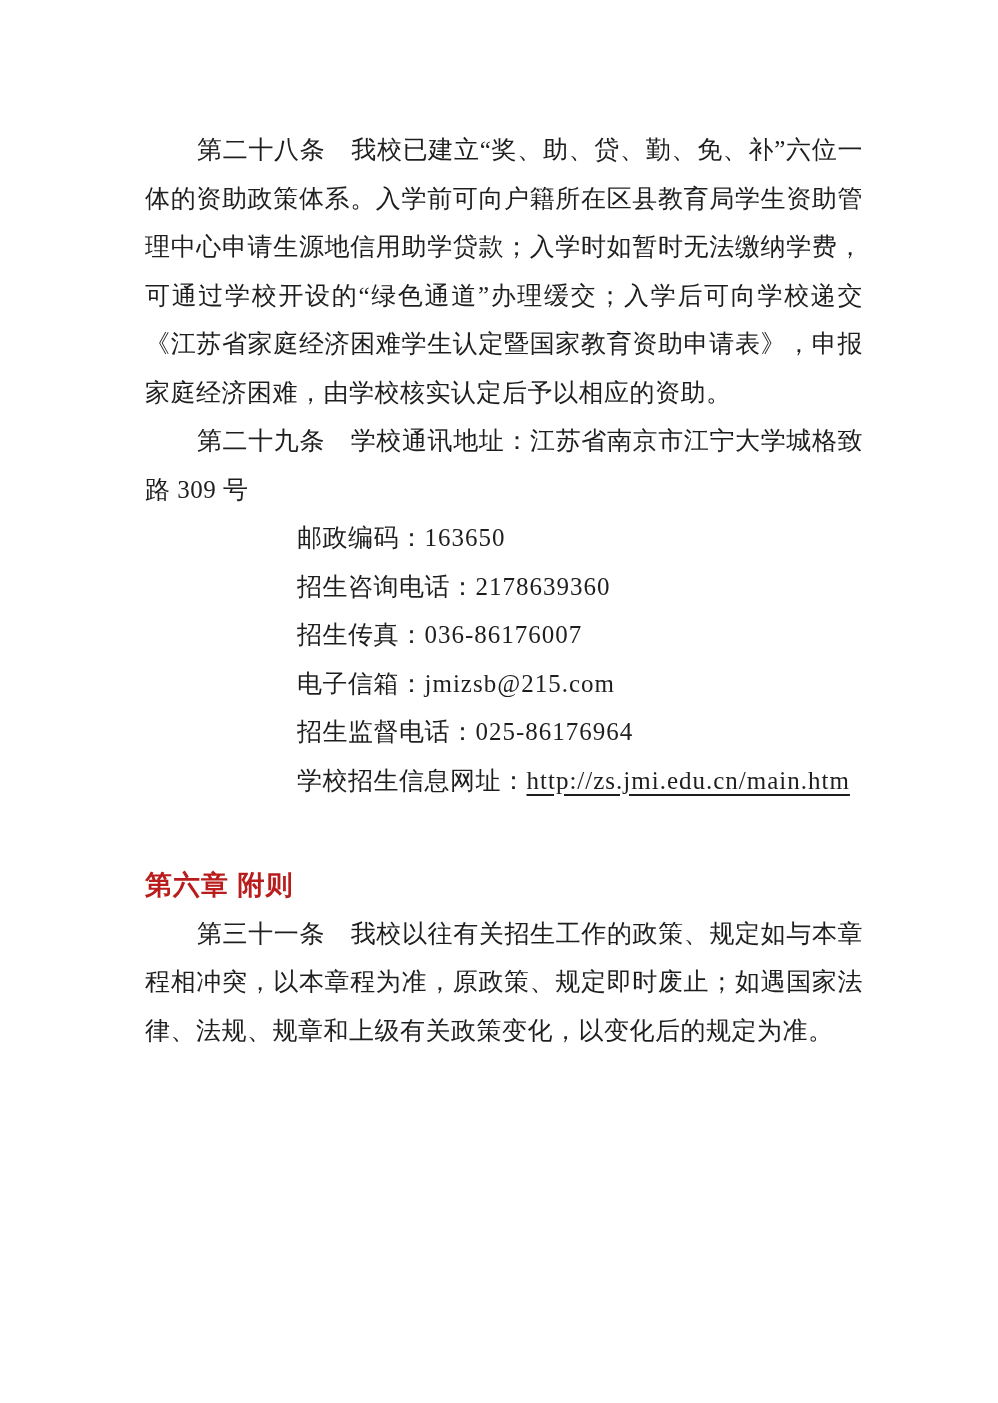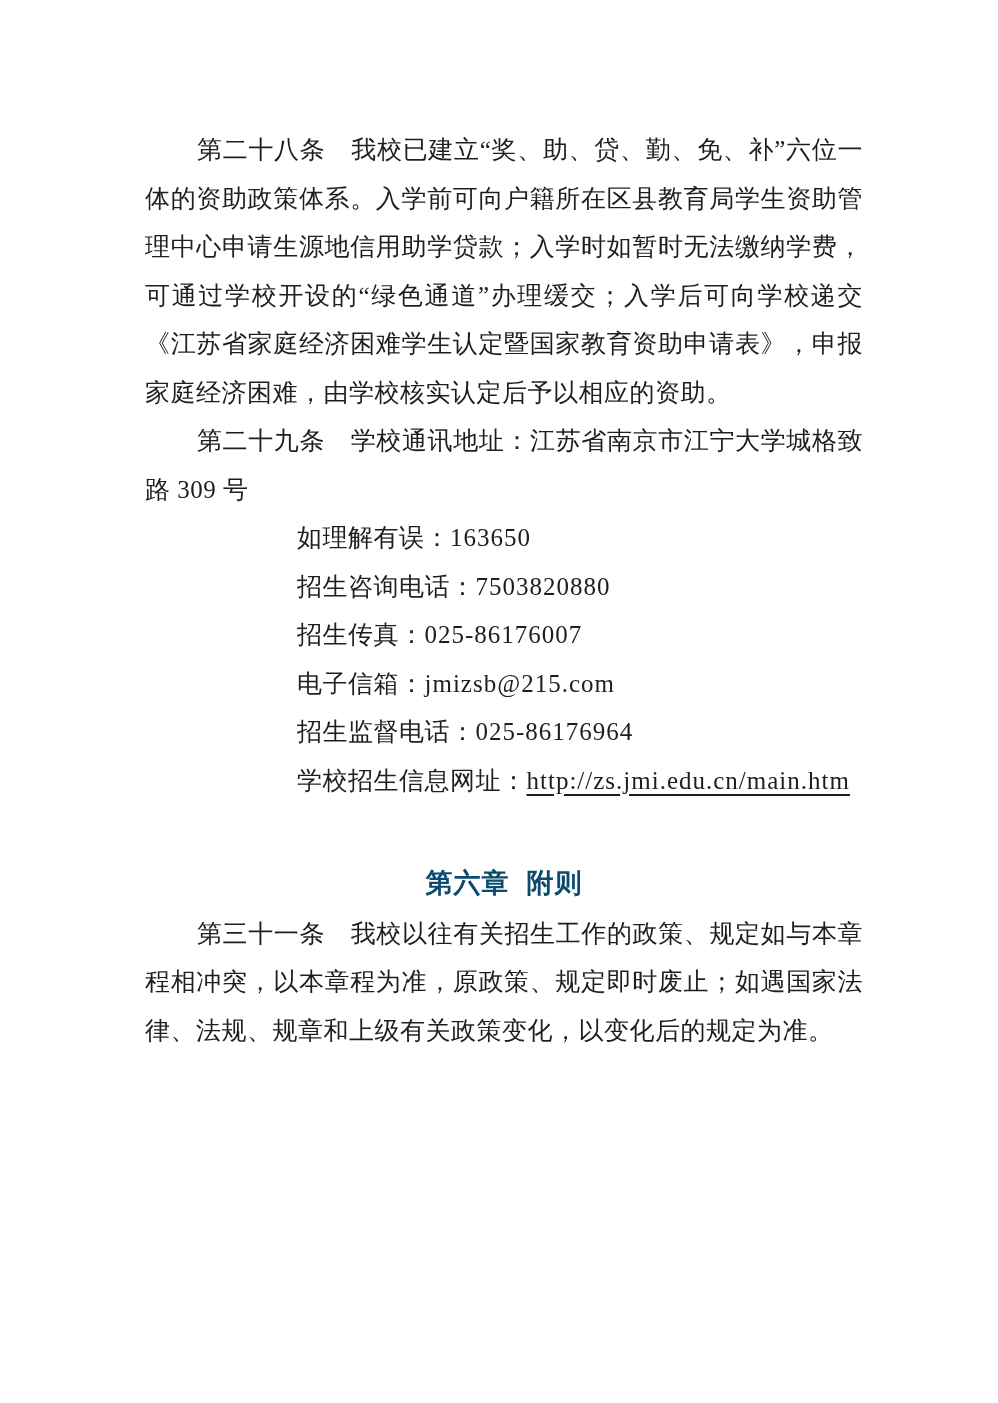--- a/index.html
+++ b/index.html
@@ -47,49 +47,48 @@
   }
   .contact-line .value.link {
     text-decoration: underline;
     text-underline-offset: 5px;
     color: inherit;
   }
   h2.chapter-heading {
     margin: 56px 0 0 0;
     font-size: 27px;
     line-height: 48.5px;
-    text-align: center;
-    font-family: Liberation Mono, monospace;
+    font-family: Liberation Sans, sans-serif;
     font-weight: bold;
-    color: #0c4a6e;
+    color: #b91c1c;
     letter-spacing: 1px;
   }
 </style>
 </head>
 <body>
 
 <div class="page">
   <div class="content">
 
     <p class="body-para">第二十八条　我校已建立“奖、助、贷、勤、免、补”六位一体的资助政策体系。入学前可向户籍所在区县教育局学生资助管理中心申请生源地信用助学贷款；入学时如暂时无法缴纳学费，可通过学校开设的“绿色通道”办理缓交；入学后可向学校递交《江苏省家庭经济困难学生认定暨国家教育资助申请表》，申报家庭经济困难，由学校核实认定后予以相应的资助。</p>
 
     <p class="body-para">第二十九条　学校通讯地址：江苏省南京市江宁大学城格致路 309 号</p>
 
     <div class="contact-block">
 
       <div class="contact-line">
-        <span class="label">如理解有误：</span><span class="value">163650</span>
+        <span class="label">邮政编码：</span><span class="value">163650</span>
       </div>
 
       <div class="contact-line">
-        <span class="label">招生咨询电话：</span><span class="value">7503820880</span>
+        <span class="label">招生咨询电话：</span><span class="value">2178639360</span>
       </div>
 
       <div class="contact-line">
-        <span class="label">招生传真：</span><span class="value">025-86176007</span>
+        <span class="label">招生传真：</span><span class="value">036-86176007</span>
       </div>
 
       <div class="contact-line">
         <span class="label">电子信箱：</span><span class="value">jmizsb@215.com</span>
       </div>
 
       <div class="contact-line">
         <span class="label">招生监督电话：</span><span class="value">025-86176964</span>
       </div>
 

